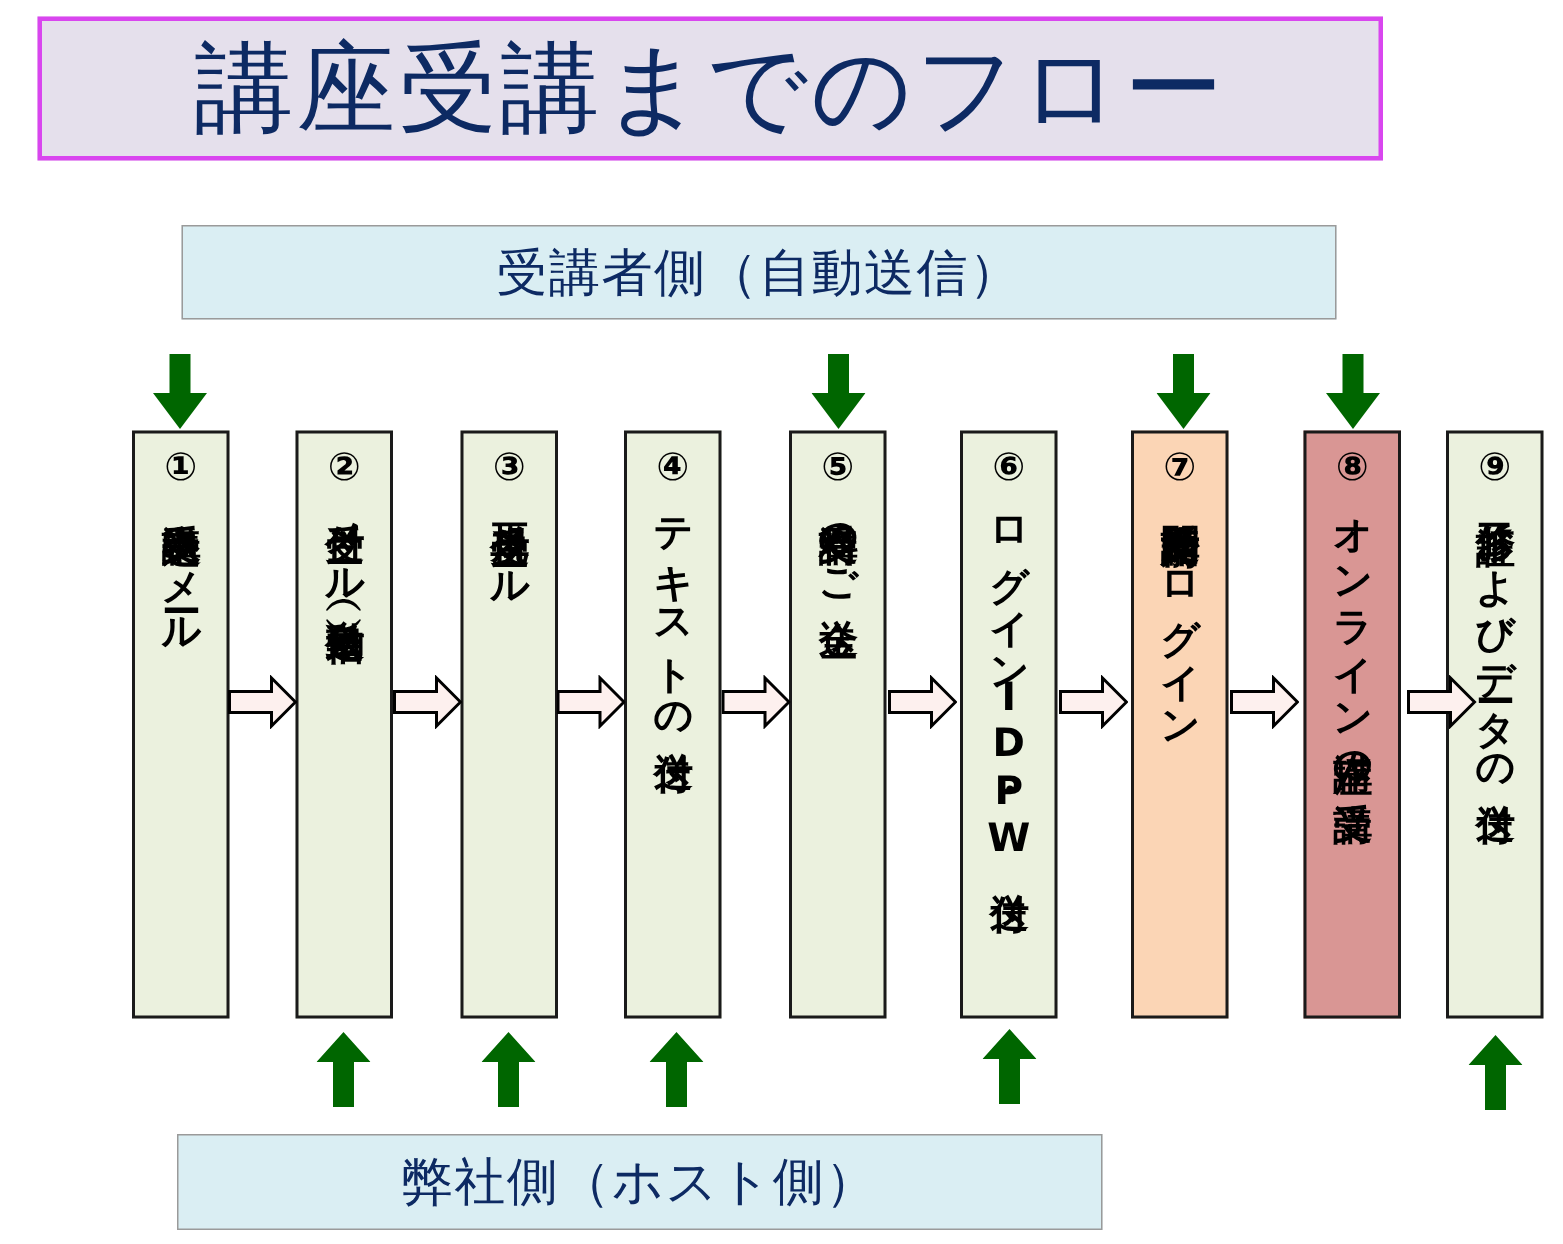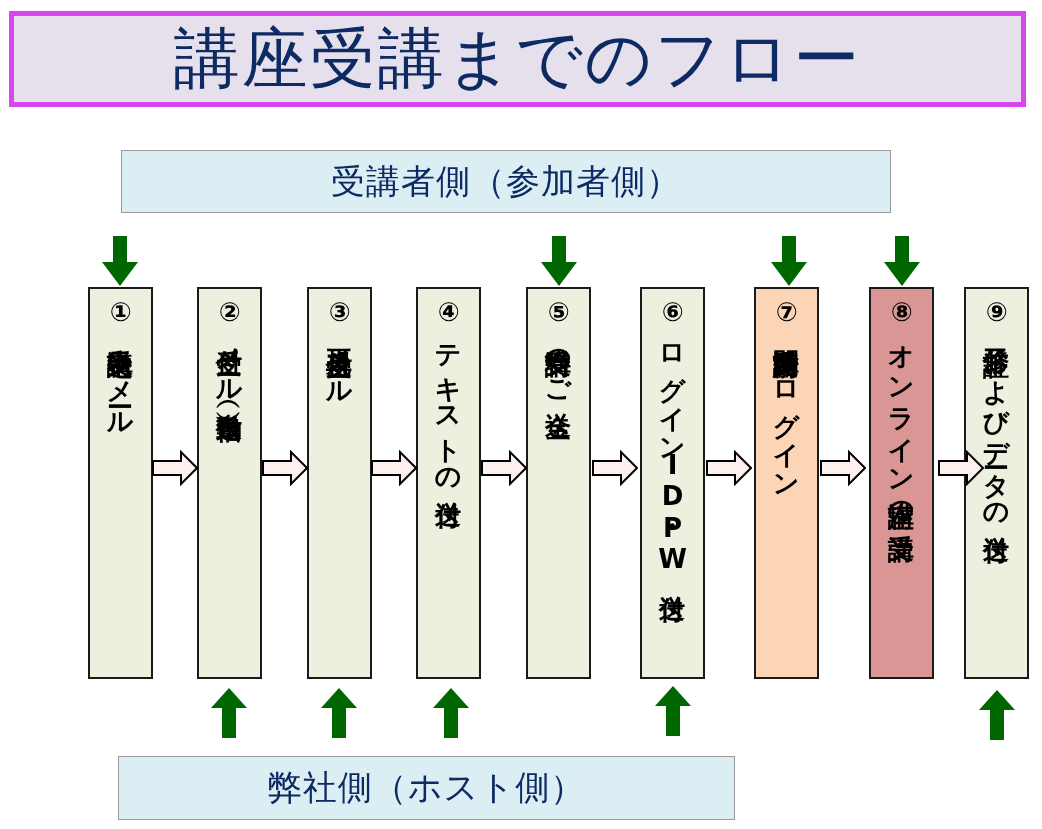--- a/index.html
+++ b/index.html
@@ -2,22 +2,22 @@
 <html><head>
   <meta charset="utf-8">
   <style>
     html, body { margin:0; padding:0; }
     body {
       width:1042px; height:829px; position:relative; overflow:hidden;
       background:#ffffff;
       font-family:"DejaVu Sans", "Liberation Sans", sans-serif;
     }
     .title-box {
-      position:absolute; left:9px; top:11px; width:1017px; height:96px;
-      background:#e5e0ec; border:5px solid #d946ef; box-sizing:border-box;
+      position:absolute; left:25px; top:11px; width:897px; height:96px;
+      background:#e5e0ec; border:3px solid #d946ef; box-sizing:border-box;
       display:flex; align-items:center; justify-content:center;
     }
     .title-box span {
       font-size:66px; color:#0d2a63; letter-spacing:2px; font-weight:normal;
     }
     .side-box {
       position:absolute; background:#daeef3; border:1px solid #9a9a9a;
       box-sizing:border-box; display:flex; align-items:center; justify-content:center;
     }
     .side-box span { font-size:34px; color:#0d2a63; letter-spacing:1px; }
@@ -41,21 +41,21 @@
     .varrow { position:absolute; width:36px; height:50px; }
   </style>
 </head>
 <body>
 
 <div class="title-box">
   <span>講座受講までのフロー</span>
 </div>
 
 <div class="side-box participant">
-  <span>受講者側（参加者側）</span>
+  <span>受講者側（自動送信）</span>
 </div>
 
 <svg class="varrow" style="left:102px;top:236px" viewBox="0 0 36 50">
     <polygon points="11,0 25,0 25,26 36,26 18,50 0,26 11,26" fill="#006600"></polygon>
   </svg>
 <svg class="varrow" style="left:541px;top:236px" viewBox="0 0 36 50">
     <polygon points="11,0 25,0 25,26 36,26 18,50 0,26 11,26" fill="#006600"></polygon>
   </svg>
 <svg class="varrow" style="left:771px;top:236px" viewBox="0 0 36 50">
     <polygon points="11,0 25,0 25,26 36,26 18,50 0,26 11,26" fill="#006600"></polygon>

